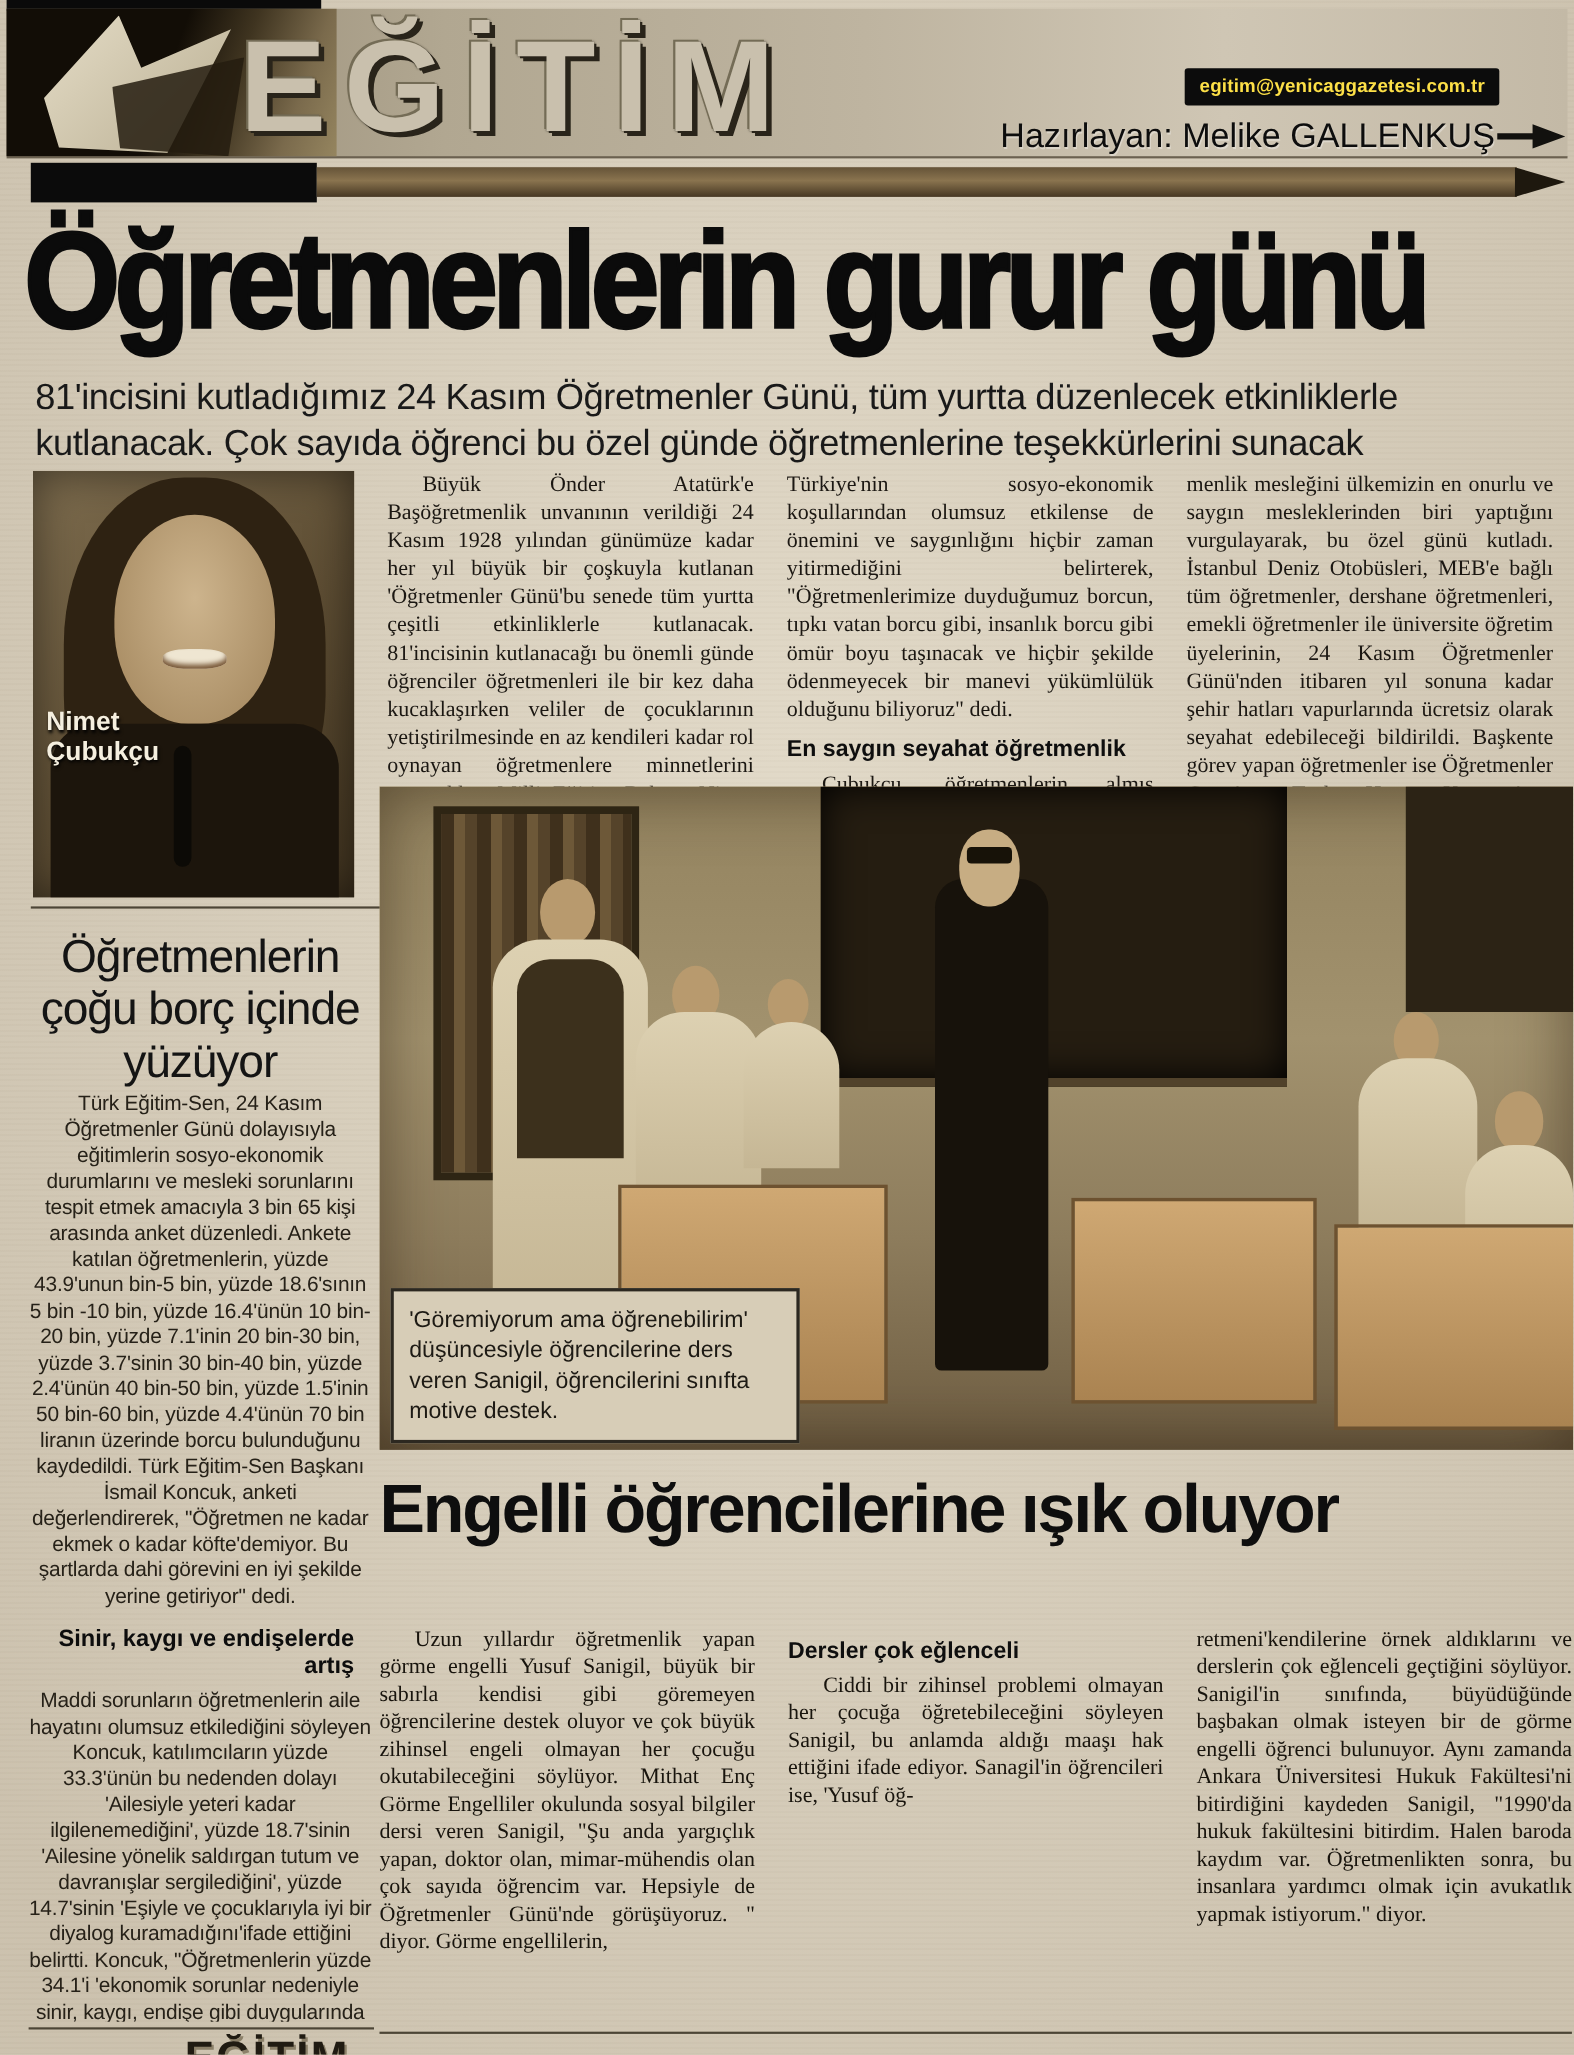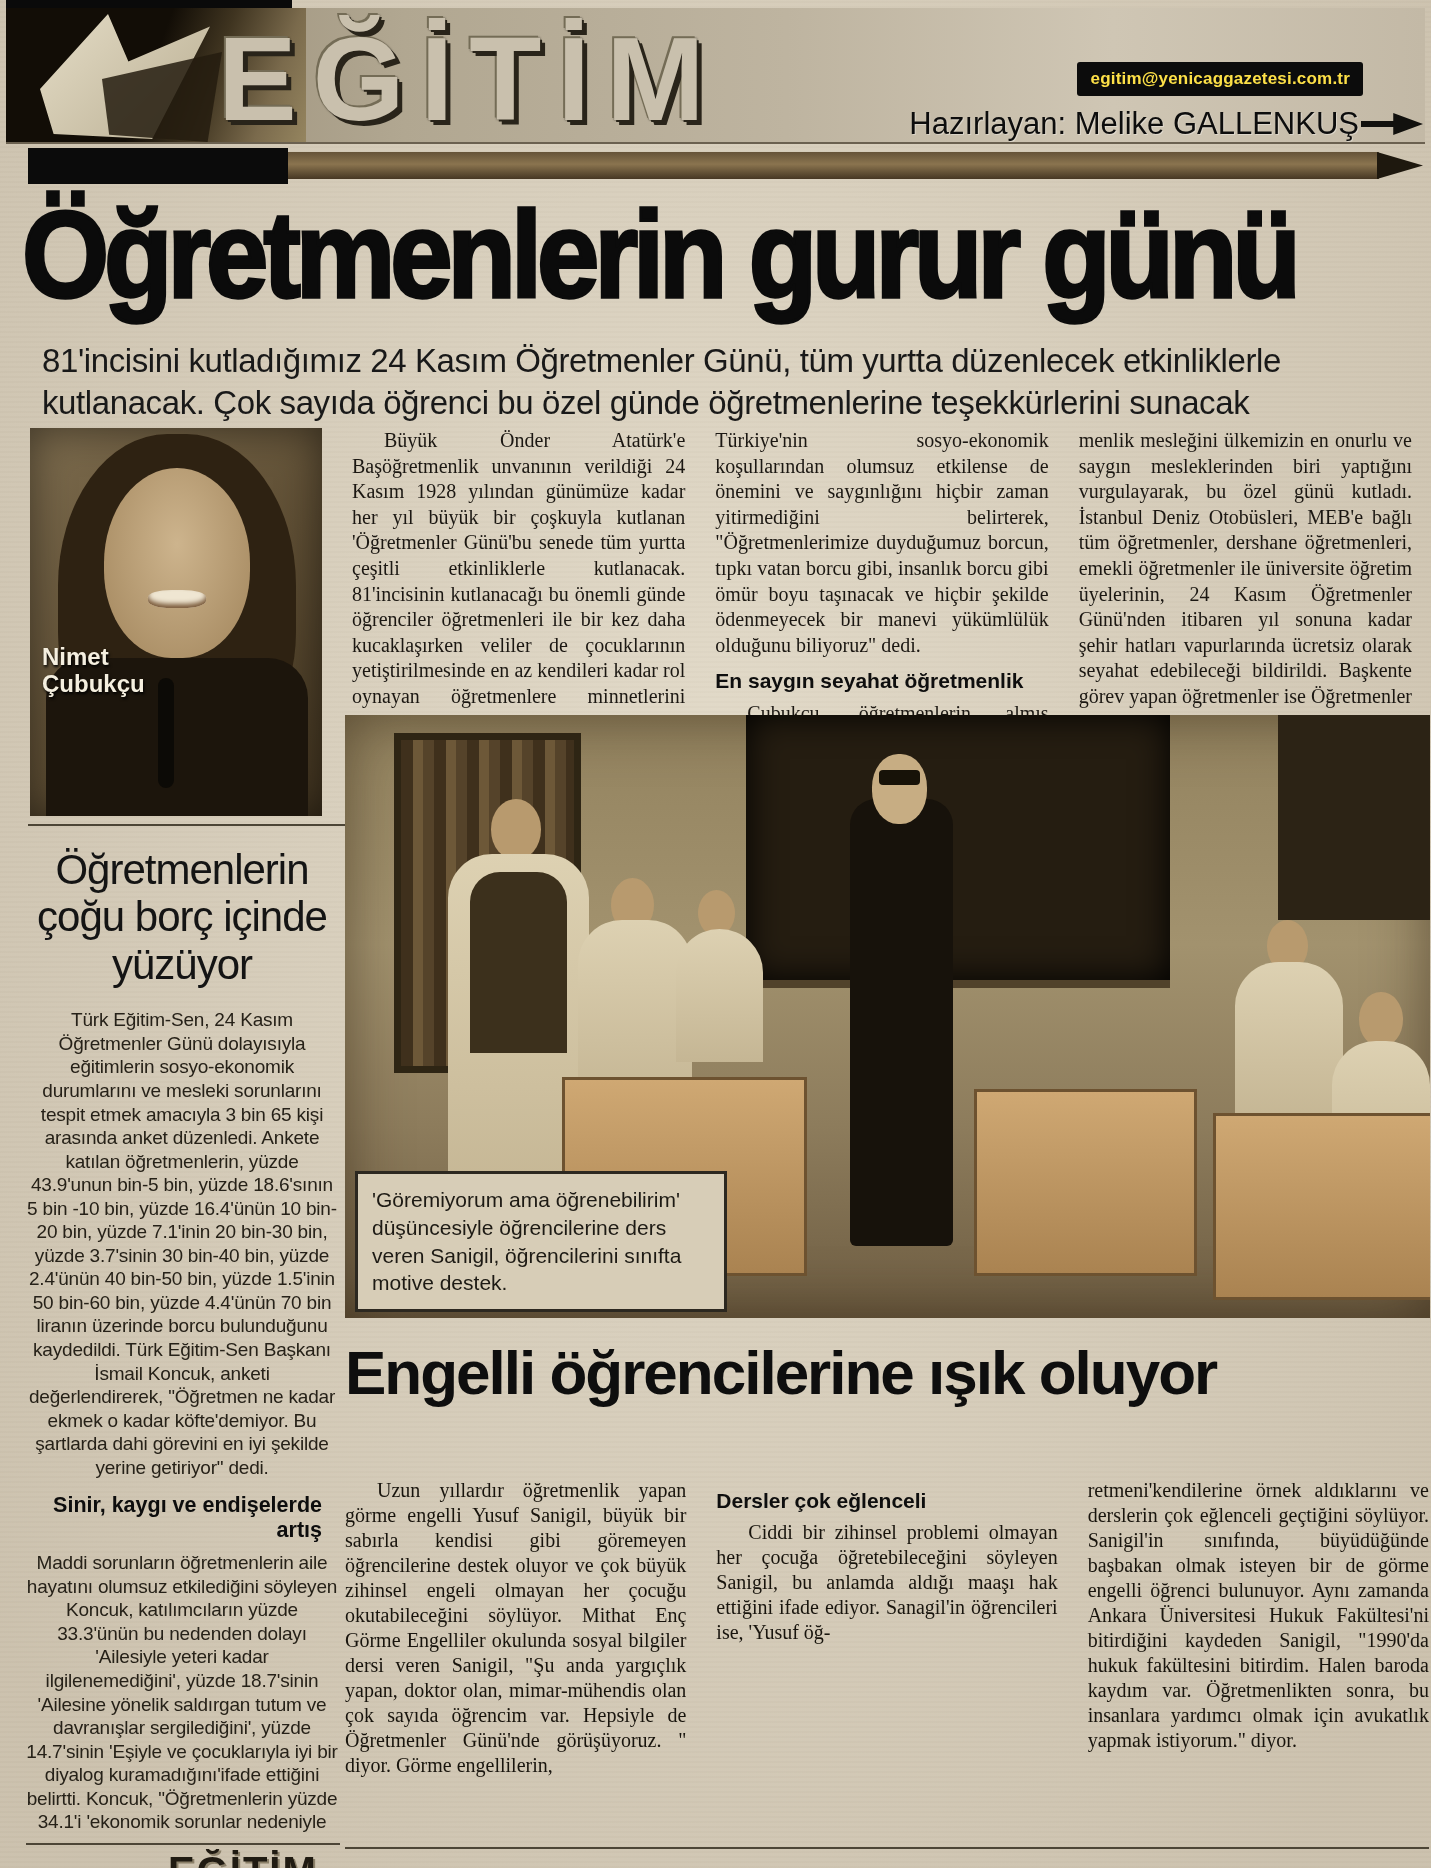--- a/index.html
+++ b/index.html
@@ -37,21 +37,21 @@
   .pencil-strip{position:absolute;left:28px;top:148px;right:8px;height:36px;}
   .pencil-black{position:absolute;left:0;top:0;width:260px;height:100%;background:#0b0b0b;}
   .pencil-body{position:absolute;left:260px;right:44px;top:4px;bottom:5px;
     background:linear-gradient(180deg,#655338,#8a744f 45%,#463723);}
   .pencil-tip{position:absolute;right:0;top:4px;width:46px;height:27px;background:#1e180e;
     clip-path:polygon(0 0,100% 50%,0 100%);}
   
   .main-headline{position:absolute;left:22px;top:194px;margin:0;line-height:1;
     font-size:112px;font-weight:bold;letter-spacing:-5px;color:#0b0b0b;
     -webkit-text-stroke:3px #0b0b0b;transform:scaleY(1.1);transform-origin:top left;}
-  .deck{position:absolute;left:42px;top:340px;width:1385px;margin:0;
+  .deck{position:absolute;left:32px;top:340px;width:1385px;margin:0;
     font-size:33px;line-height:1.28;letter-spacing:-.4px;color:#191919;}
   .lead-body{position:absolute;left:30px;top:428px;width:1382px;height:388px;
     display:grid;grid-template-columns:292px 1fr 1fr 1fr;column-gap:30px;overflow:hidden;}
   .lead-col{font-family:"Liberation Serif",serif;font-size:20px;line-height:1.28;
     text-align:justify;color:#1b1712;}
   .lead-col p{margin:0;}
   .indent{text-indent:1.6em;}
   .sub-head{font-family:"Liberation Sans",sans-serif;font-weight:bold;font-size:21px;
     margin:10px 0 6px;color:#0e0e0e;}
   
@@ -66,21 +66,21 @@
     border-radius:40%;box-shadow:inset 0 -4px 5px #7a5a3a;}
   .p-body{position:absolute;left:16px;top:230px;width:262px;height:160px;background:#1c150c;
     border-radius:40px 40px 0 0;}
   .p-mic{position:absolute;left:128px;top:250px;width:16px;height:110px;background:#0c0a06;border-radius:8px;}
   .p-caption{position:absolute;left:12px;top:216px;width:130px;color:#f5efdf;font-weight:bold;
     font-size:24px;line-height:1.12;text-shadow:1px 2px 3px #000;}
   .rule{position:absolute;background:#4c4536;height:2px;}
   .rule-main{left:28px;top:824px;width:1385px;}
   
   .debt{position:absolute;left:26px;top:846px;width:312px;height:992px;overflow:hidden;}
-  .debt-headline{margin:0 0 20px;font-weight:normal;font-size:42px;line-height:1.13;
+  .debt-headline{margin:0 0 4px;font-weight:normal;font-size:42px;line-height:1.13;
     letter-spacing:-1px;text-align:center;color:#141414;}
   .debt p{margin:0;font-size:19px;line-height:1.24;letter-spacing:-.2px;
     text-align:center;color:#262118;}
   .debt-subhead{font-weight:bold;font-size:21.5px;margin:14px 16px 8px;text-align:right;color:#0d0d0d;}
   
   .classroom{position:absolute;left:345px;top:715px;width:1085px;height:603px;margin:0;
     overflow:hidden;background:linear-gradient(180deg,#93835f 0%,#a2926e 38%,#8d7c5c 68%,#6e5d42 100%);
     box-shadow:inset 0 0 60px rgba(40,28,12,.55);}
   .cl-board{position:absolute;left:37%;top:0;width:39%;height:44%;background:#251d11;
     box-shadow:inset 0 0 36px #000;border-bottom:8px solid #51422b;}

